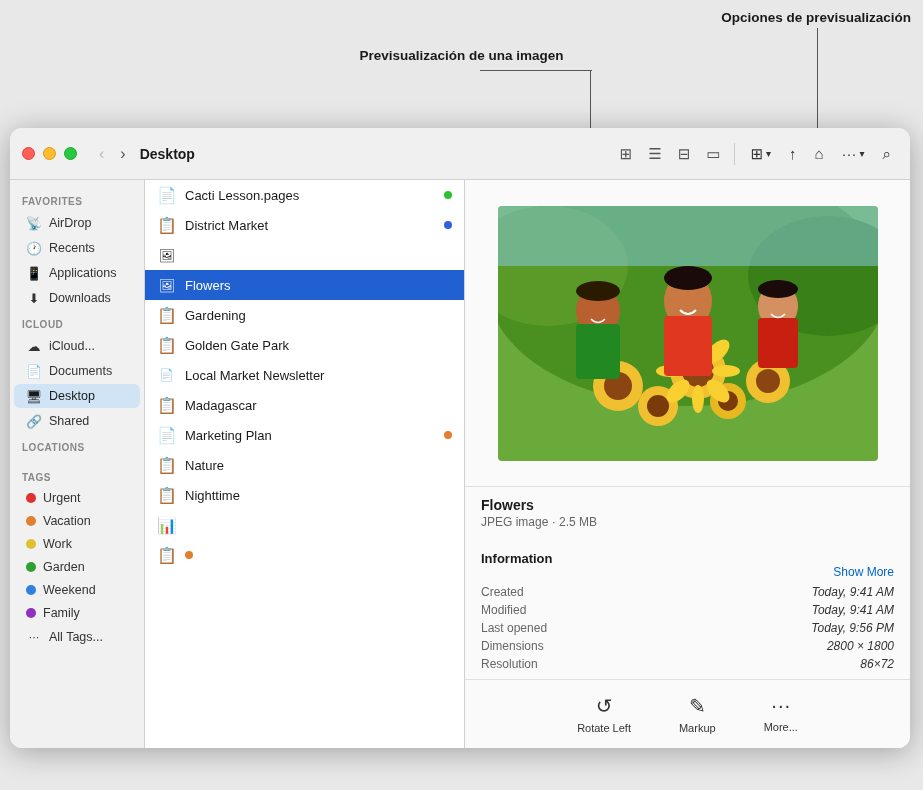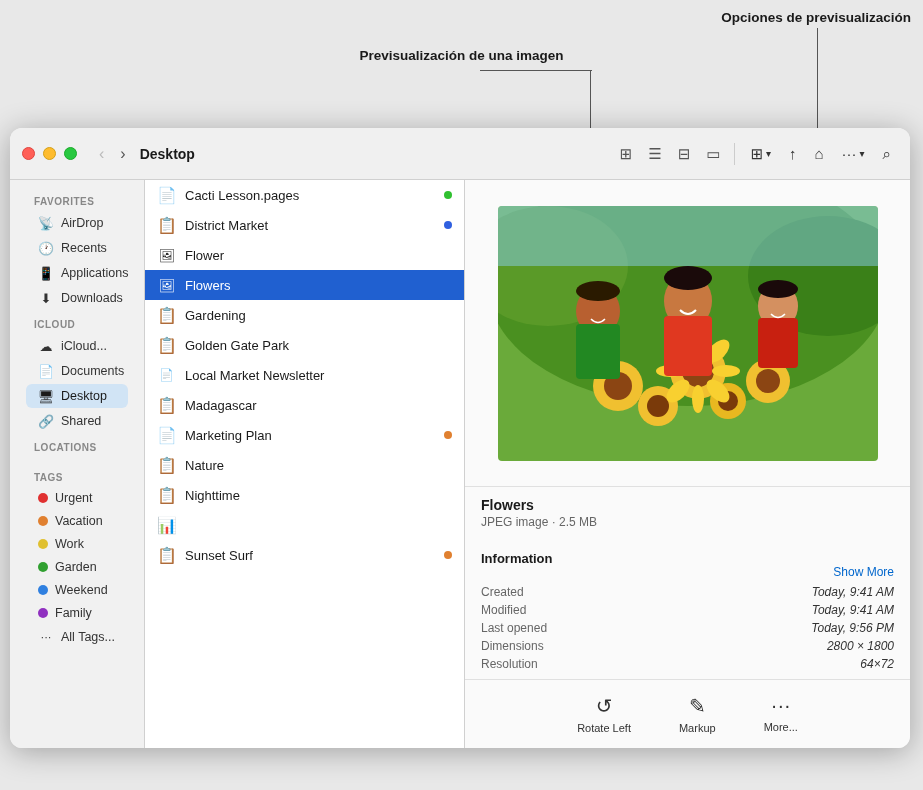--- a/index.html
+++ b/index.html
@@ -141,21 +141,21 @@
       overflow: hidden;
     }
 
     
     .sidebar {
       width: 135px;
       background: rgba(240,240,240,0.95);
       border-right: 1px solid #d0d0d0;
       overflow-y: auto;
       flex-shrink: 0;
-      padding: 8px 12px;
+      padding: 8px 0;
     }
 
     .sidebar::-webkit-scrollbar { width: 4px; }
     .sidebar::-webkit-scrollbar-thumb { background: #bbb; border-radius: 2px; }
 
     .sidebar-section-label {
       font-size: 10px;
       font-weight: 600;
       color: #888;
       text-transform: uppercase;
@@ -519,21 +519,20 @@
           <span class="file-name">Cacti Lesson.pages</span>
           <div class="file-dot" style="background:#30c030;"></div>
         </div>
         <div class="file-item">
           <span class="file-icon">📋</span>
           <span class="file-name">District Market</span>
           <div class="file-dot" style="background:#3060e0;"></div>
         </div>
         <div class="file-item">
           <span class="file-icon" style="font-size:13px;">🖼</span>
-          <span class="file-name">Flower</span>
         </div>
         <div class="file-item selected">
           <span class="file-icon" style="font-size:13px;">🖼</span>
           <span class="file-name">Flowers</span>
         </div>
         <div class="file-item">
           <span class="file-icon">📋</span>
           <span class="file-name">Gardening</span>
         </div>
         <div class="file-item">
@@ -559,21 +558,20 @@
         </div>
         <div class="file-item">
           <span class="file-icon">📋</span>
           <span class="file-name">Nighttime</span>
         </div>
         <div class="file-item">
           <span class="file-icon">📊</span>
         </div>
         <div class="file-item">
           <span class="file-icon">📋</span>
-          <span class="file-name">Sunset Surf</span>
           <div class="file-dot" style="background:#e08030;"></div>
         </div>
       </div>
 
       <div class="preview-pane">
         <div class="preview-image-area">
 
           <svg width="380" height="255" viewBox="0 0 380 255" xmlns="http://www.w3.org/2000/svg" style="border-radius:4px; display:block;">
 
             <rect width="380" height="255" fill="#6aaa3a"></rect>
@@ -645,21 +643,21 @@
             <tr>
               <td>Last opened</td>
               <td>Today, 9:56 PM</td>
             </tr>
             <tr>
               <td>Dimensions</td>
               <td>2800 × 1800</td>
             </tr>
             <tr>
               <td>Resolution</td>
-              <td>64×72</td>
+              <td>86×72</td>
             </tr>
           </tbody>
             </table>
         </div>
 
         <div class="preview-actions">
           <div class="action-item">
             <span class="action-icon">↺</span>
             <span class="action-label">Rotate Left</span>
           </div>

